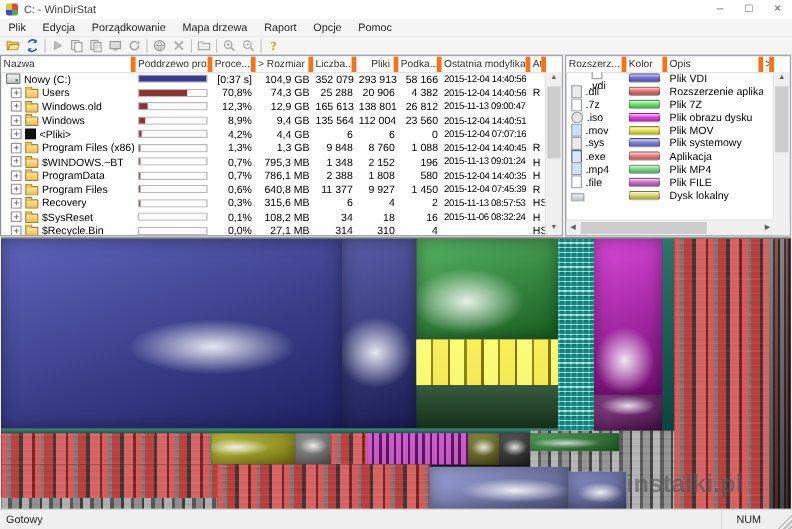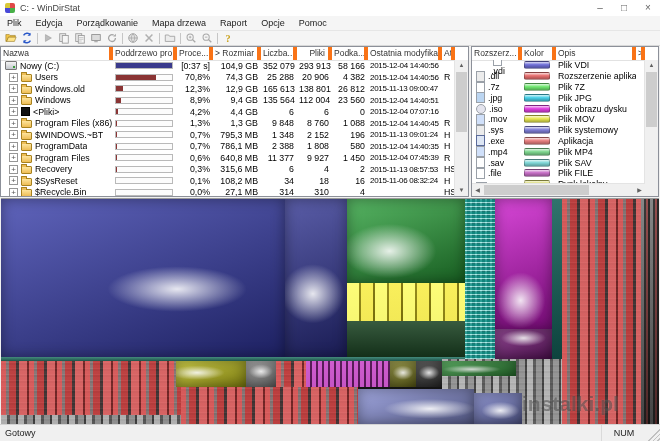--- a/index.html
+++ b/index.html
@@ -515,30 +515,20 @@
           <div class="fico file"></div>
           <div style="font-size: 8.8px; overflow: hidden; white-space: nowrap;">.7z</div>
         </div>
         <div class="td" style="width: 34px;">
           <div class="chip" style="background-color: rgb(112, 232, 112);"></div>
         </div>
         <div class="td" style="width: 80px;">Plik 7Z</div>
       </div>
       <div class="tr">
         <div class="td namecell" style="width: 50px;">
-          <div class="fico image"></div>
-          <div style="font-size: 8.8px; overflow: hidden; white-space: nowrap;">.jpg</div>
-        </div>
-        <div class="td" style="width: 34px;">
-          <div class="chip" style="background-color: rgb(72, 208, 232);"></div>
-        </div>
-        <div class="td" style="width: 80px;">Plik JPG</div>
-      </div>
-      <div class="tr">
-        <div class="td namecell" style="width: 50px;">
           <div class="fico disc"></div>
           <div style="font-size: 8.8px; overflow: hidden; white-space: nowrap;">.iso</div>
         </div>
         <div class="td" style="width: 34px;">
           <div class="chip" style="background-color: rgb(224, 64, 224);"></div>
         </div>
         <div class="td" style="width: 80px;">Plik obrazu dysku</div>
       </div>
       <div class="tr">
         <div class="td namecell" style="width: 50px;">
@@ -572,30 +562,20 @@
       </div>
       <div class="tr">
         <div class="td namecell" style="width: 50px;">
           <div class="fico media"></div>
           <div style="font-size: 8.8px; overflow: hidden; white-space: nowrap;">.mp4</div>
         </div>
         <div class="td" style="width: 34px;">
           <div class="chip" style="background-color: rgb(128, 216, 144);"></div>
         </div>
         <div class="td" style="width: 80px;">Plik MP4</div>
-      </div>
-      <div class="tr">
-        <div class="td namecell" style="width: 50px;">
-          <div class="fico file"></div>
-          <div style="font-size: 8.8px; overflow: hidden; white-space: nowrap;">.sav</div>
-        </div>
-        <div class="td" style="width: 34px;">
-          <div class="chip" style="background-color: rgb(128, 216, 216);"></div>
-        </div>
-        <div class="td" style="width: 80px;">Plik SAV</div>
       </div>
       <div class="tr">
         <div class="td namecell" style="width: 50px;">
           <div class="fico file"></div>
           <div style="font-size: 8.8px; overflow: hidden; white-space: nowrap;">.file</div>
         </div>
         <div class="td" style="width: 34px;">
           <div class="chip" style="background-color: rgb(200, 112, 200);"></div>
         </div>
         <div class="td" style="width: 80px;">Plik FILE</div>

